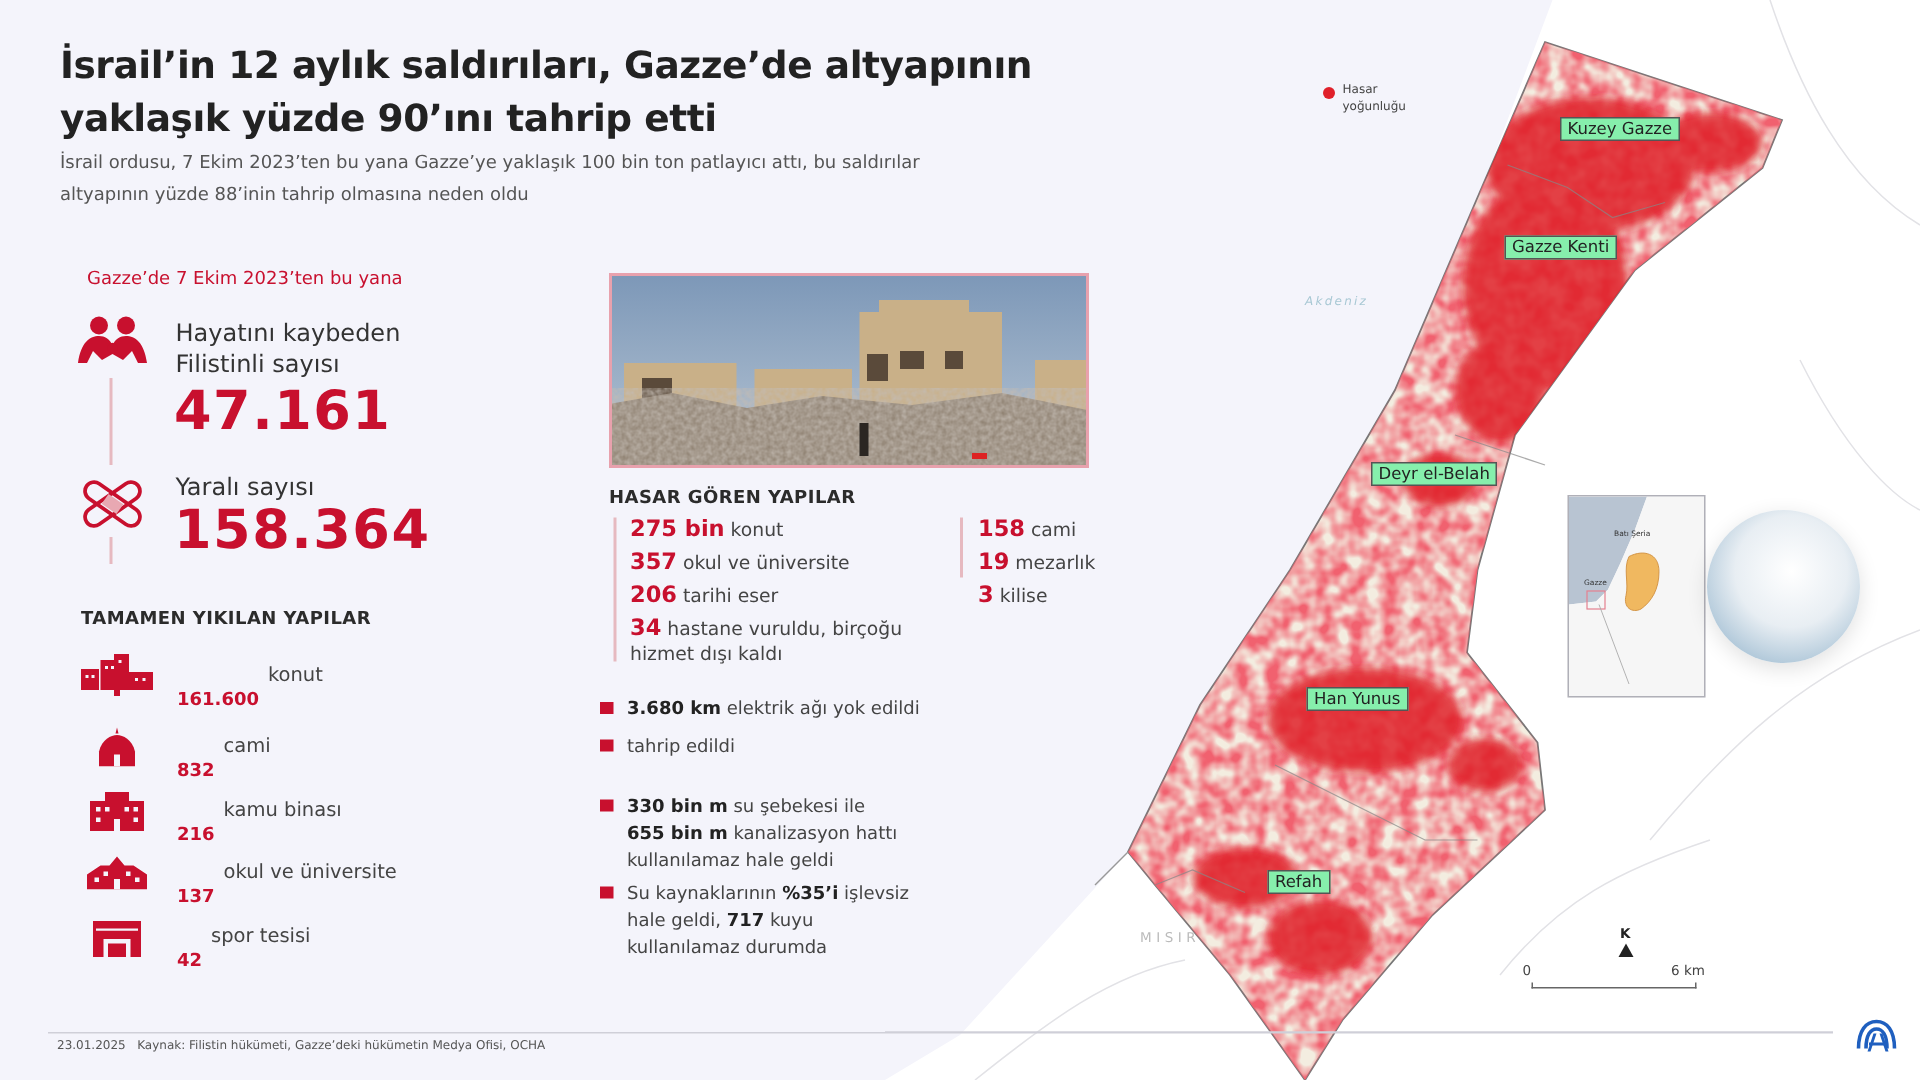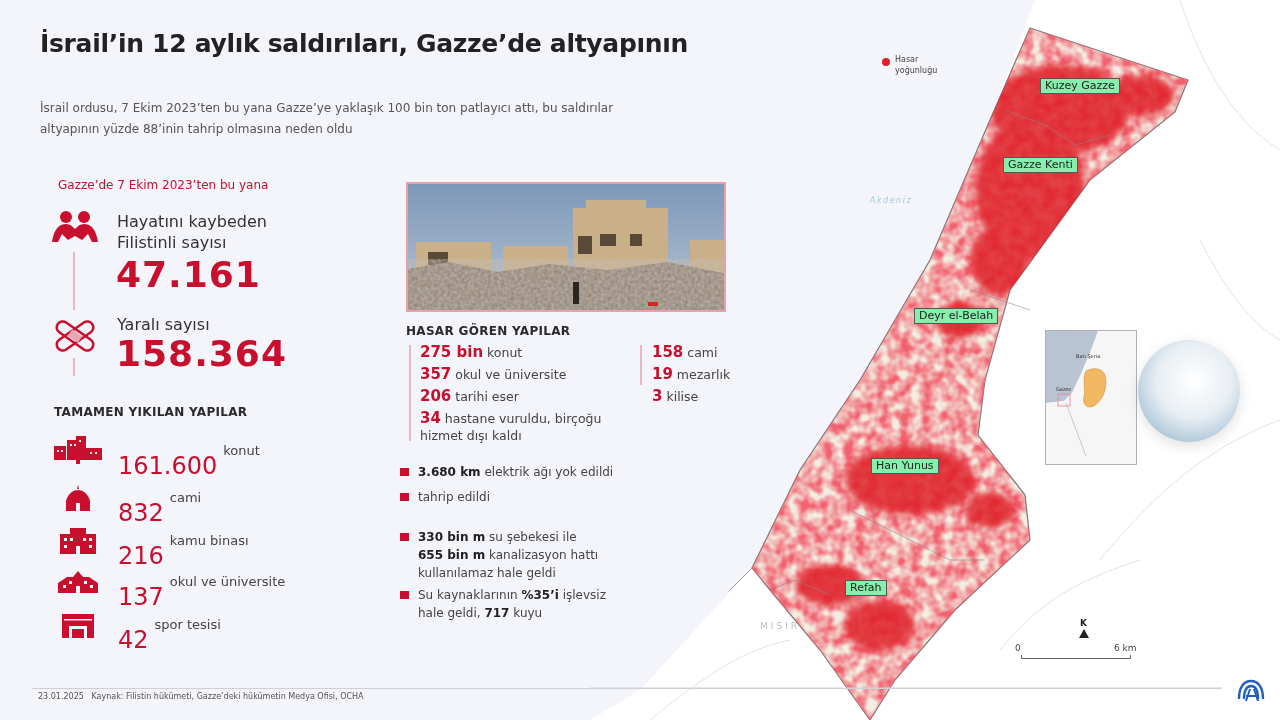--- a/index.html
+++ b/index.html
@@ -31,21 +31,21 @@
     .stat-value {
       position: absolute; font-weight: bold; font-size: 36px; color: #c8102e;
       letter-spacing: 1px;
     }
     .vline { position: absolute; width: 2px; background: #e6b9c0; }
     .section-title {
       position: absolute; font-size: 12px; font-weight: bold; color: #2b2b2b; letter-spacing: 0.3px;
     }
     .destroyed-row { position: absolute; left: 52px; height: 30px; display: flex; align-items: center; }
     .destroyed-row .ico { width: 52px; height: 28px; display: flex; justify-content: center; align-items: center; }
-    .destroyed-row .num { font-weight: normal; font-size: 24px; color: #c8102e; margin-left: 14px; margin-top: 32px; }
+    .destroyed-row .num { font-weight: bold; font-size: 12px; color: #c8102e; margin-left: 14px; margin-top: 32px; }
     .destroyed-row .txt { font-size: 13px; color: #444; margin-left: 6px; }
     .photo {
       position: absolute; left: 406px; top: 182px; width: 320px; height: 130px;
       border: 2px solid #e8a1ad; overflow: hidden; background: #8aa3bf;
     }
     .dmg-item { position: absolute; font-size: 12.5px; color: #444; white-space: nowrap; }
     .dmg-item b { color: #c8102e; font-size: 15px; }
     .bullet { position: absolute; left: 400px; font-size: 12px; color: #444; line-height: 18px; width: 310px; }
     .bullet .sq { position: absolute; left: 0; top: 5px; width: 9px; height: 8px; background: #c8102e; }
     .bullet .bt { margin-left: 18px; display: block; }
@@ -120,20 +120,21 @@
     <path d="M770,590 L795,580 L830,595"></path>
   </g>
 
   <line x1="590" y1="688" x2="1222" y2="688" stroke="#d0d0d8" stroke-width="1"></line>
 
   <path d="M752,568 L730,590" stroke="#999" stroke-width="1"></path>
 </svg>
 
 <div class="headline">
   <div>İsrail’in 12 aylık saldırıları, Gazze’de altyapının</div>
+  <div>yaklaşık yüzde 90’ını tahrip etti</div>
 </div>
 <div class="subhead">İsrail ordusu, 7 Ekim 2023’ten bu yana Gazze’ye yaklaşık 100 bin ton patlayıcı attı, bu saldırılar altyapının yüzde 88’inin tahrip olmasına neden oldu</div>
 
 <div class="since-title">Gazze’de 7 Ekim 2023’ten bu yana</div>
 
 <svg class="stat-icon" style="left:48px;top:210px" width="54" height="40" viewBox="0 0 54 40">
   <g fill="#c8102e">
     <circle cx="18" cy="7" r="6"></circle>
       <circle cx="36" cy="7" r="6"></circle>
     <path d="M4,32 C6,18 12,14 18,14 C22,14 25,16 27,20 C29,16 32,14 36,14 C42,14 48,18 50,32 L44,32 L40,24 L34,30 L27,26 L20,30 L14,24 L10,32 Z"></path>
@@ -313,20 +314,21 @@
 <div class="bullet" style="top:528px">
   <span class="sq"></span>
   <span class="bt"><b>330 bin m</b> <span>su şebekesi ile</span></span>
   <span class="bt"><b>655 bin m</b> <span>kanalizasyon hattı</span></span>
   <span class="bt">kullanılamaz hale geldi</span>
 </div>
 <div class="bullet" style="top:586px">
   <span class="sq"></span>
   <span class="bt"><span>Su kaynaklarının</span> <b>%35’i</b> <span>işlevsiz</span></span>
   <span class="bt"><span>hale geldi,</span> <b>717</b> <span>kuyu</span></span>
+  <span class="bt">kullanılamaz durumda</span>
 </div>
 
 <div class="legend-dot"></div>
 <div class="legend-text">
   <div>Hasar</div>
   <div>yoğunluğu</div>
 </div>
 <div class="sea-label">Akdeniz</div>
 <div class="misir-label">MISIR</div>
 

